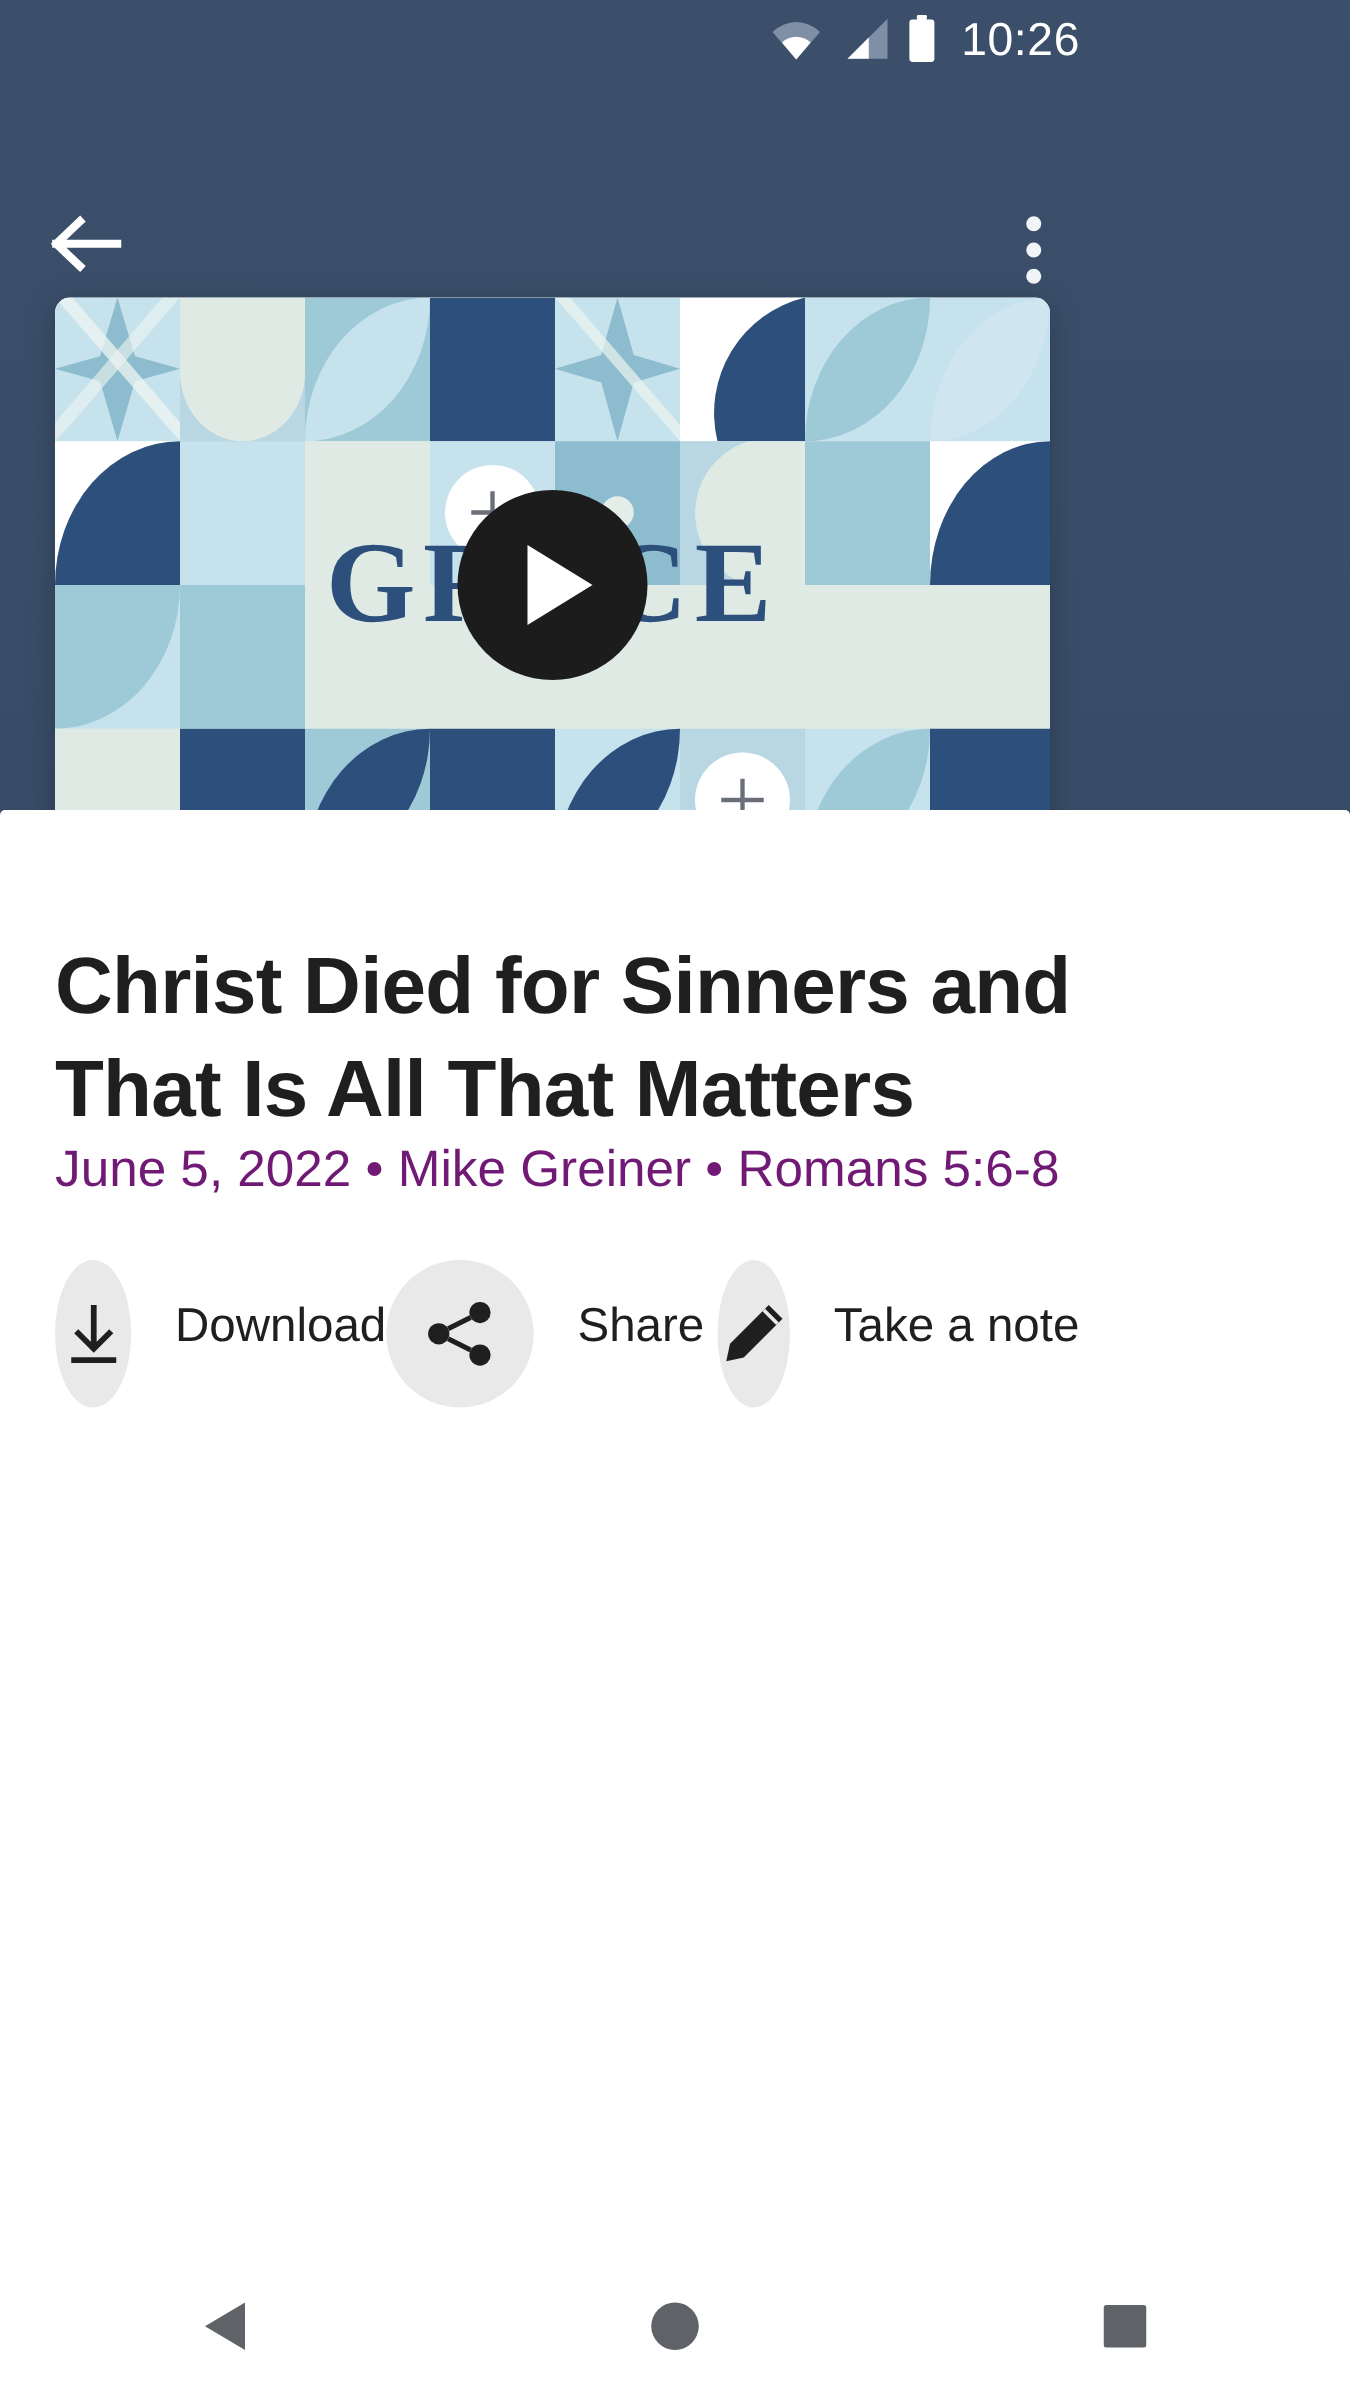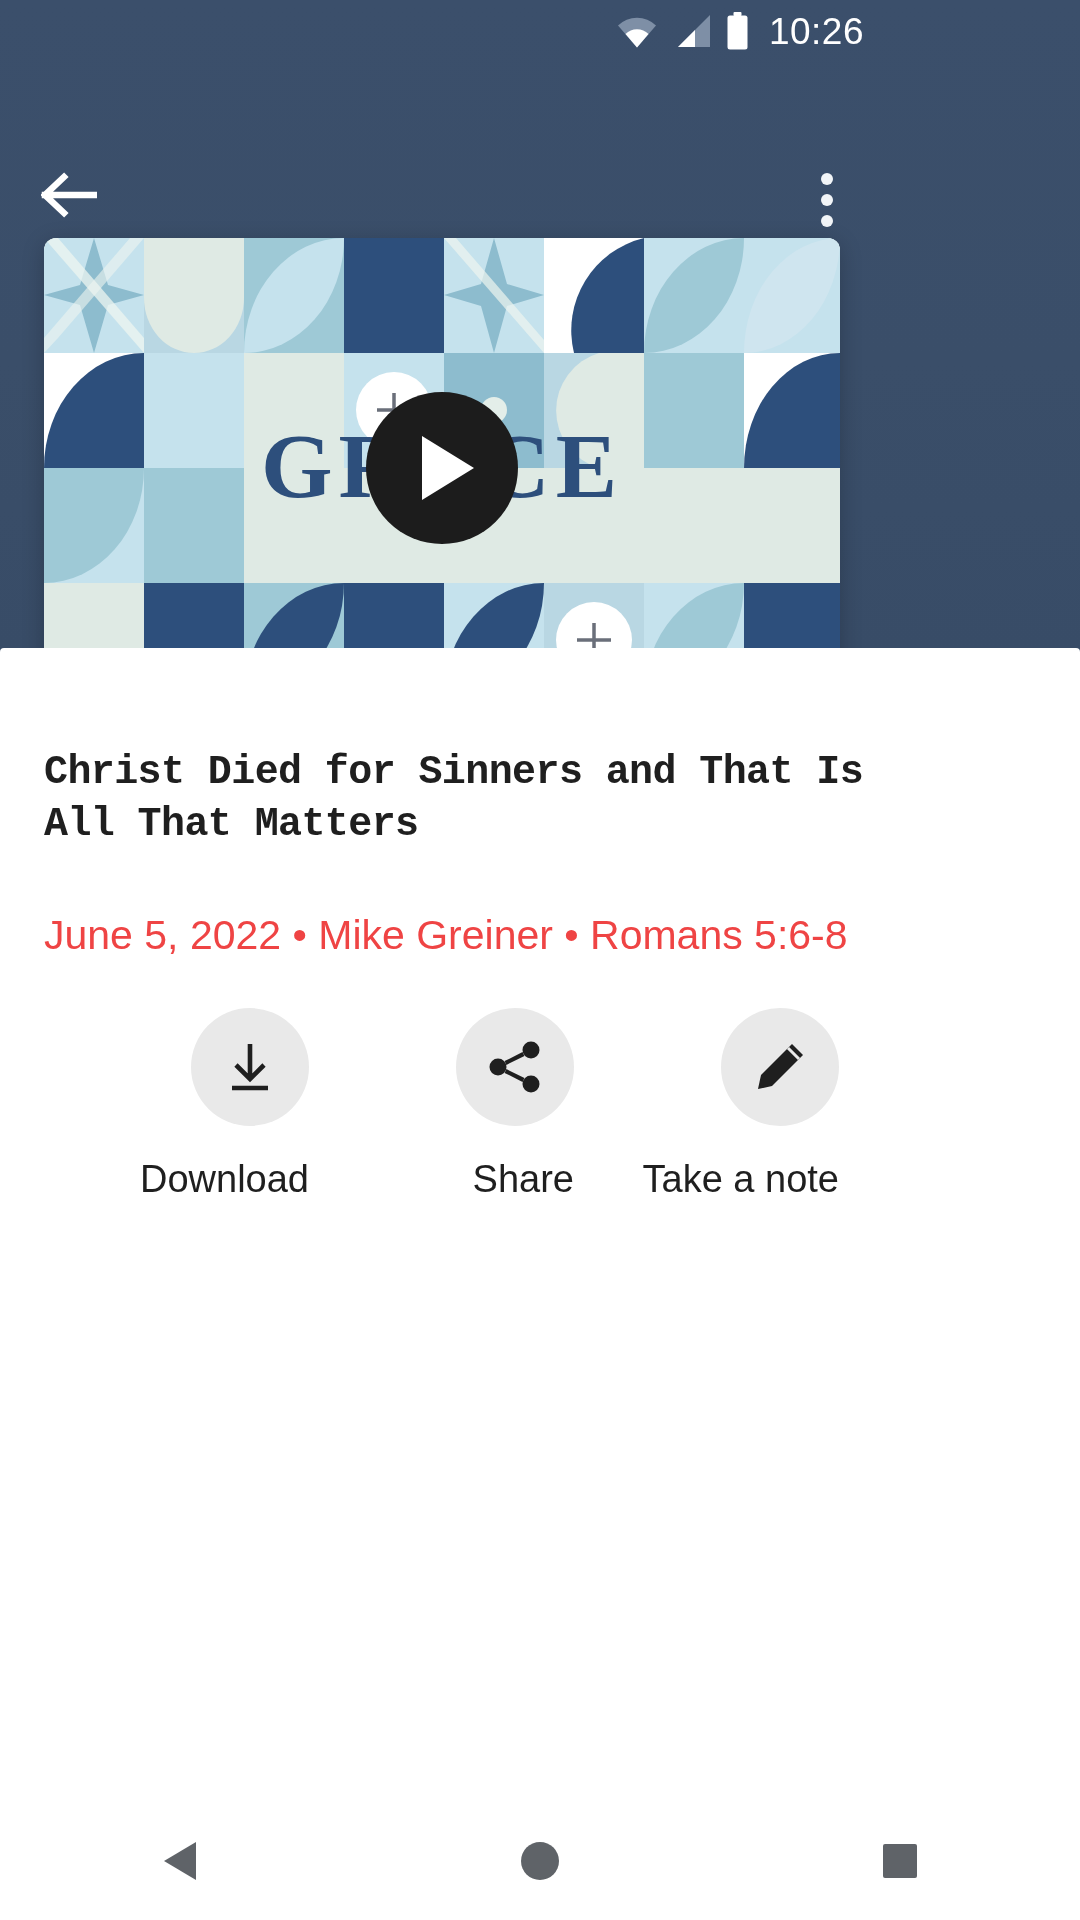--- a/index.html
+++ b/index.html
@@ -76,40 +76,40 @@
   }
 
   
   #content-sheet {
     position:absolute; left:0; top:648px; width:1080px; height:1272px;
     background:#ffffff; border-radius:4px 4px 0 0;
   }
 
   #sermon-title {
     position:absolute; left:44px; top:99px; width:820px;
-    font-size:40px; font-weight:700; color:#1f1f1f;
+    font-size:64px; font-weight:700; color:#1f1f1f;
     line-height:1.30; letter-spacing:-0.6px;
-    font-family:Liberation Mono, monospace;
+    font-family:Liberation Sans, sans-serif;
     font-stretch:condensed;
   }
 
   #sermon-meta {
     position:absolute; left:44px; top:262px; width:900px;
-    font-size:41px; font-weight:400; color:#ef4444;
+    font-size:41px; font-weight:400; color:#701a75;
     line-height:1.25; white-space:nowrap;
   }
 
   
   #action-row {
     position:absolute; left:44px; top:360px; width:880px;
     display:flex; align-items:flex-start;
   }
   .action-item {
-    width:265px; display:flex; flex-direction:column;
-    align-items:flex-end; cursor:pointer;
+    width:265px; display:flex; flex-direction:row;
+    align-items:flex-start; cursor:pointer;gap:35px;
   }
   .action-circle {
     width:118px; height:118px; border-radius:50%;
     background:#e9e9e9; display:flex;
     align-items:center; justify-content:center;
   }
   .action-label {
     margin-top:34px; font-size:38px; font-weight:400;
     color:#1f1f1f; line-height:1; white-space:nowrap;
   }

